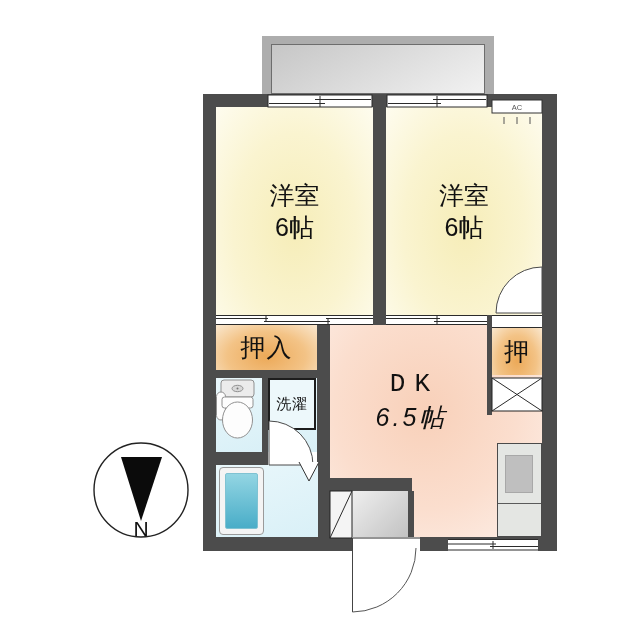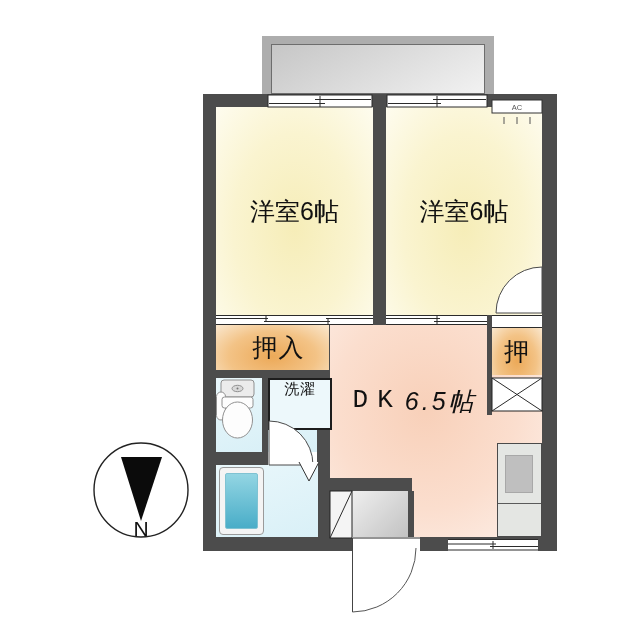--- a/index.html
+++ b/index.html
@@ -16,40 +16,40 @@
   #balcony-inner{left:271px;top:44px;width:214px;height:50px;box-sizing:border-box;
                  border:1px solid #6d6d6d;background:linear-gradient(150deg,#c6c6c6,#f2f2f2);}
   
   .bedroom{background:radial-gradient(ellipse at 50% 58%,#F6EDB8 0%,#FAF4D0 55%,#FEFCEF 100%);}
   #bedroom-left{left:216px;top:107px;width:157px;height:208px;}
   #bedroom-right{left:386px;top:107px;width:156px;height:208px;}
   #dk{left:330px;top:325px;width:212px;height:212px;
       background:radial-gradient(ellipse at 45% 40%,#F8D0B9 0%,#FBDECE 55%,#FDF0E9 100%);}
   .closet{background:radial-gradient(ellipse at 50% 70%,#ECA958 0%,#F3C386 55%,#FAE8D0 100%);
           display:flex;align-items:center;justify-content:center;}
-  #closet-main{left:216px;top:325px;width:101px;height:45px;padding-left:12px;}
+  #closet-main{left:216px;top:325px;width:101px;height:45px;}
   #closet-small{left:492px;top:328px;width:50px;height:47px;}
   .wet{background:linear-gradient(160deg,#E9F7FB,#D9F0F7);}
   #toilet-room{left:216px;top:378px;width:46px;height:74px;}
   #washroom{left:268px;top:378px;width:49px;height:74px;}
-  #laundry-box{left:268px;top:378px;width:64px;height:52px;box-sizing:border-box;
-               border:2px solid #1d1d1d;background:#EDF8FB;display:flex;align-items:flex-start;justify-content:center;}
+  #laundry-box{left:268px;top:378px;width:48px;height:52px;box-sizing:border-box;
+               border:2px solid #1d1d1d;background:#EDF8FB;display:flex;align-items:center;justify-content:center;}
   #bathroom{left:216px;top:465px;width:102px;height:72px;}
   #bathtub{left:219px;top:467px;width:45px;height:68px;box-sizing:border-box;background:#F4F4F4;
            border:1px solid #9a9a9a;border-radius:4px;}
   #bathtub-inner{left:225px;top:473px;width:33px;height:56px;border-radius:2px;
            background:linear-gradient(180deg,#93D5E3,#49ADC8);border:1px solid #7fc2d2;box-sizing:border-box;}
   #entrance-floor{left:352px;top:491px;width:56px;height:46px;
            background:linear-gradient(135deg,#EFEFEF 0%,#C2C2C2 100%);}
   #kitchen{left:497px;top:443px;width:45px;height:94px;box-sizing:border-box;
            border:1px solid #4a4a4a;background:#E4E6E3;}
   #kitchen-sink{left:505px;top:455px;width:28px;height:38px;background:#BFBFBF;border:1px solid #a8a8a8;box-sizing:border-box;}
   #kitchen-divider{left:498px;top:503px;width:43px;height:1px;background:#5a5a5a;}
   
-  .room-label{display:flex;flex-direction:row;align-items:center;justify-content:center;
+  .room-label{display:flex;flex-direction:column;align-items:center;justify-content:center;
               text-align:center;line-height:1.28;pointer-events:none;}
   #bedroom-left-label{left:216px;top:107px;width:157px;height:208px;font-size:25px;font-weight:500;}
   #bedroom-right-label{left:386px;top:107px;width:156px;height:208px;font-size:25px;font-weight:500;}
   #dk-label{left:330px;top:343px;width:160px;height:115px;font-size:26px;font-weight:500;}
   #dk-label .dk-name{letter-spacing:.35em;margin-left:.35em;font-family:Liberation Mono, monospace;}
   #dk-label .dk-size{letter-spacing:.12em;margin-left:.12em;font-size:25px;font-style:italic;}
   .closet-label{font-size:25px;font-weight:500;letter-spacing:.05em;}
   #laundry-label{font-size:15px;font-weight:500;letter-spacing:.05em;}
   svg text{font-family:"Liberation Sans","DejaVu Sans",sans-serif;}
   #overlay{position:absolute;left:0;top:0;pointer-events:none;}

